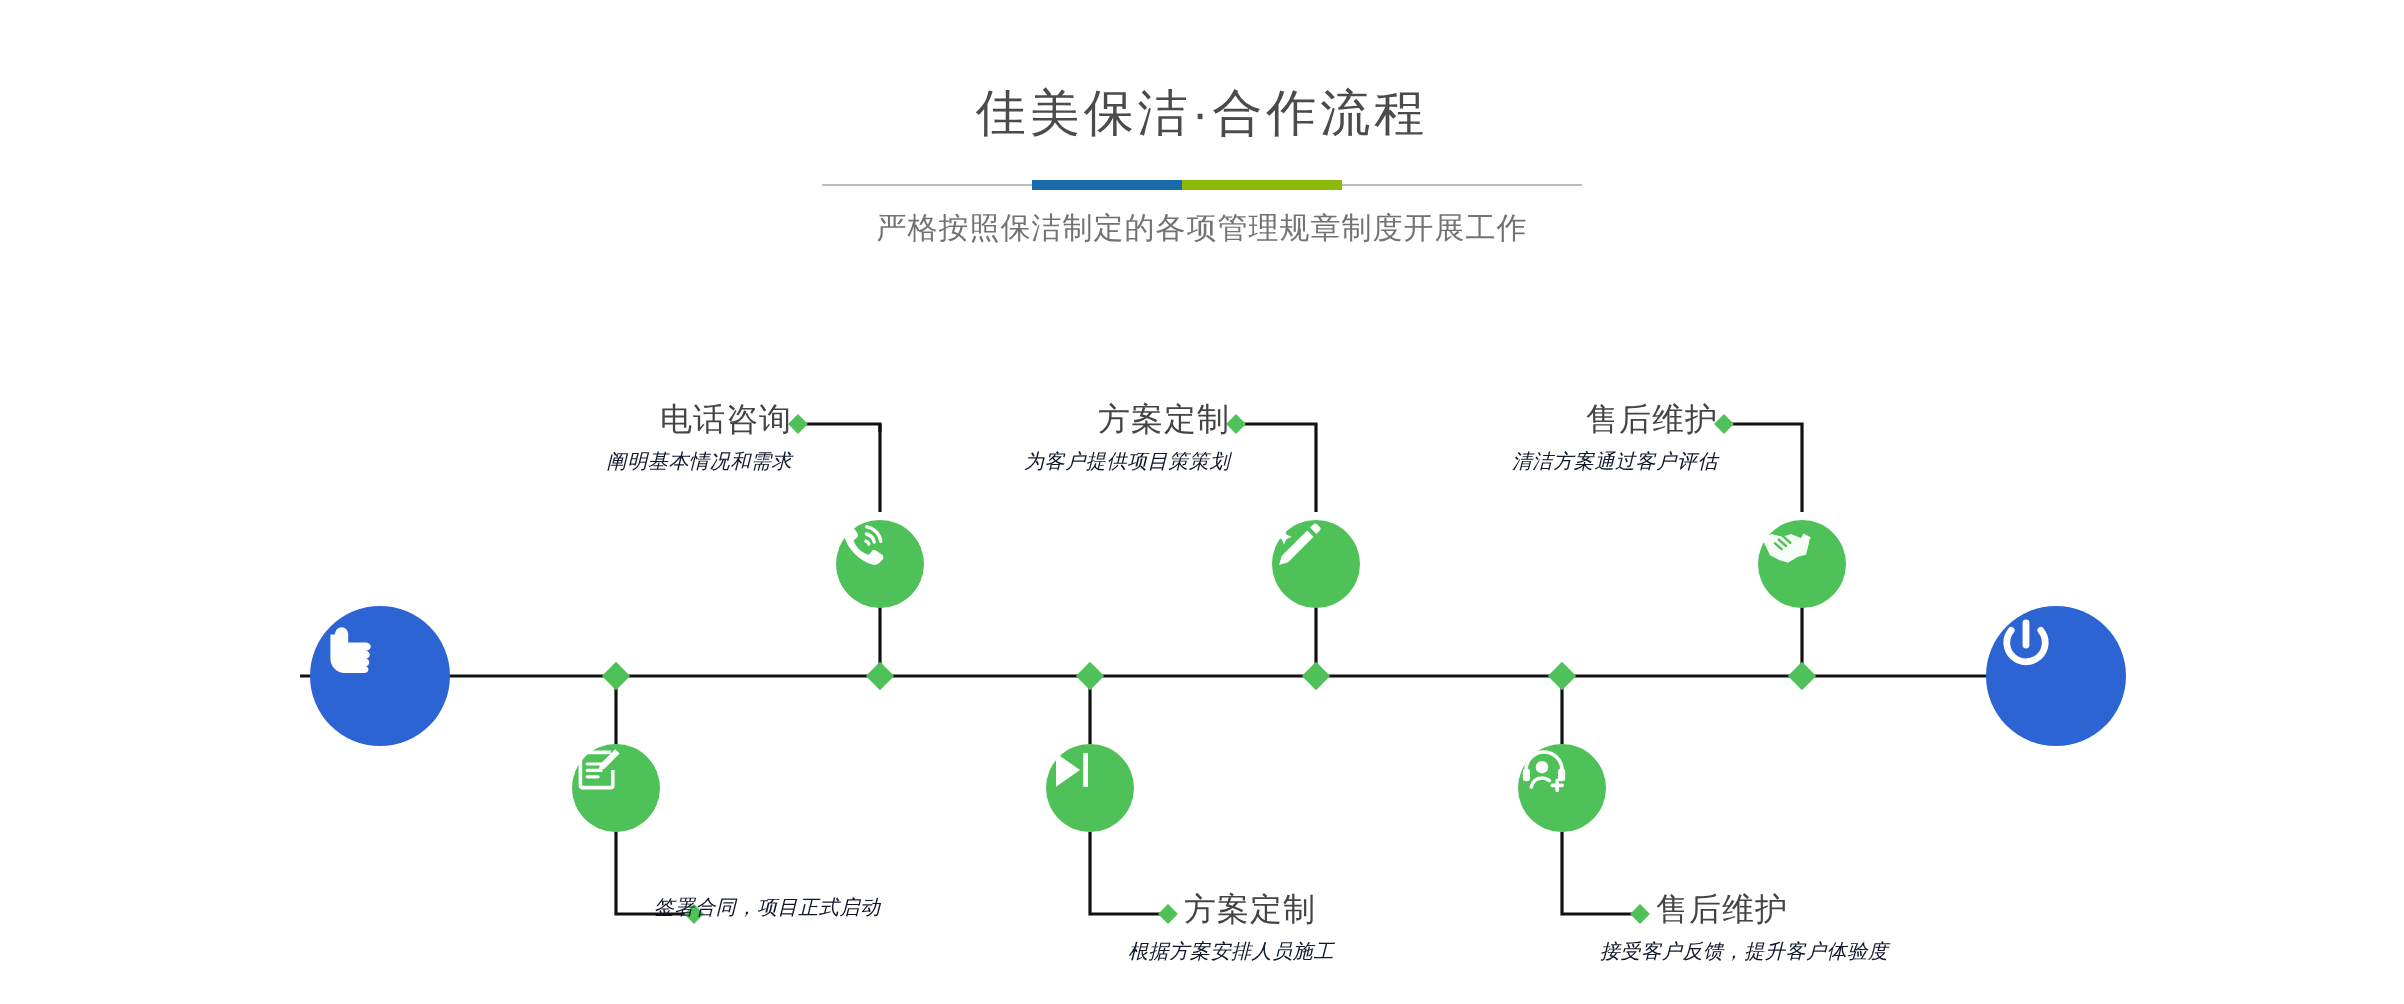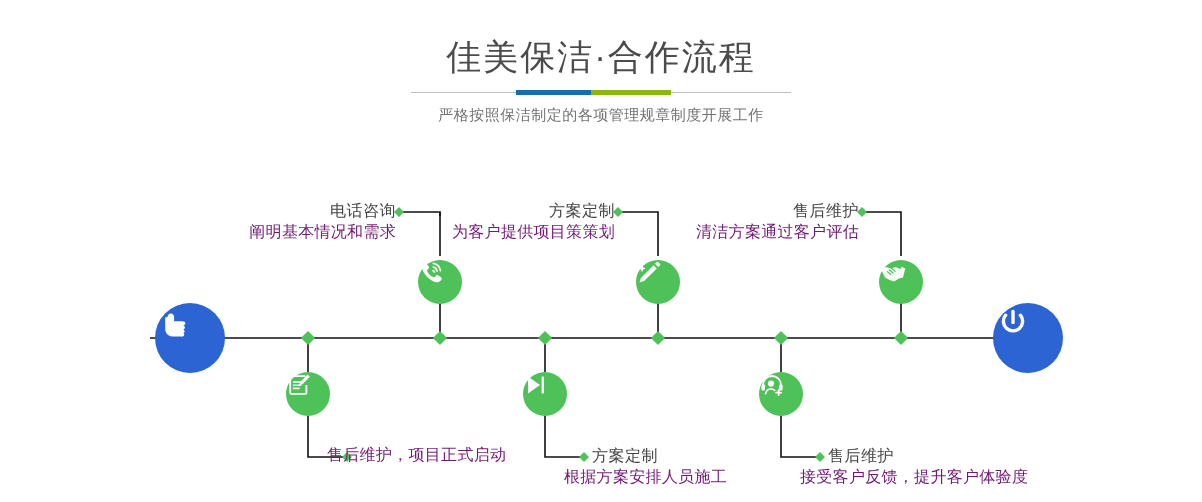--- a/index.html
+++ b/index.html
@@ -20,21 +20,21 @@
 
   
   .header {
     position: absolute;
     left: 0;
     top: 34px;
     width: 1202px;
     text-align: center;
   }
   .page-title {
-    font-size: 35px;
+    font-size: 25px;
     color: #4b4b4b;
     letter-spacing: 2px;
     line-height: 46px;
     font-weight: normal;
     margin: 0;
   }
   .divider {
     position: relative;
     width: 380px;
     height: 5px;
@@ -108,24 +108,25 @@
     position: absolute;
     white-space: nowrap;
   }
   .label .title {
     font-size: 16px;
     color: #444444;
     line-height: 22px;
     letter-spacing: 0.5px;
   }
   .label .desc {
-    font-size: 16px;
-    color: #701a75;
+    font-size: 10px;
+    color: #0f172a;
     line-height: 20px;
     letter-spacing: 0.3px;
+    font-style: italic;
   }
   .label.align-right {
     text-align: right;
   }
   .label.align-left {
     text-align: left;
   }
 </style>
 </head>
 <body>
@@ -211,21 +212,21 @@
     </div>
 
     <div class="node-circle green" style="left:286px; top:356px;">
       <svg width="26" height="26" viewBox="0 0 26 26">
         <path d="M19.4 4.2H5.2a1 1 0 0 0-1 1v15.6a1 1 0 0 0 1 1h14.2a1 1 0 0 0 1-1V13" stroke="#ffffff" stroke-width="1.8" fill="none" stroke-linejoin="round"></path>
         <path d="M7.6 10.0h8.2M7.6 13.2h7.0M7.6 16.4h5.4" stroke="#ffffff" stroke-width="1.6" stroke-linecap="round"></path>
         <path d="M21.6 2.6l2.2 2.2-7.6 7.6-2.9 0.7 0.7-2.9z" fill="#ffffff"></path>
       </svg>
     </div>
     <div class="label align-left" style="left:355px; top:429px;">
-      <div class="desc" style="margin-left:-28px;">售后维护，项目正式启动</div>
+      <div class="desc" style="margin-left:-28px;">签署合同，项目正式启动</div>
     </div>
 
     <div class="node-circle green" style="left:636px; top:244px;">
       <svg width="26" height="26" viewBox="0 0 26 26">
         <path d="M3.5 22.5l1.4-4.6L17.6 5.2l3.2 3.2L8.1 21.1z" fill="#ffffff"></path>
         <path d="M19.0 3.8l1.6-1.6a1.4 1.4 0 0 1 2.0 0l1.2 1.2a1.4 1.4 0 0 1 0 2.0l-1.6 1.6z" fill="#ffffff"></path>
         <path d="M6.0 4.6l1.2 2.6 2.6 1.2-2.6 1.2-1.2 2.6-1.2-2.6-2.6-1.2 2.6-1.2z" fill="#ffffff"></path>
       </svg>
     </div>
     <div class="label align-right" style="left:220px; top:184px; width:395px;">

